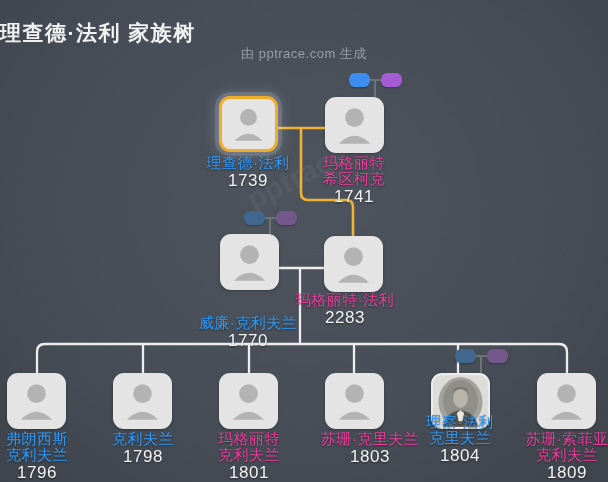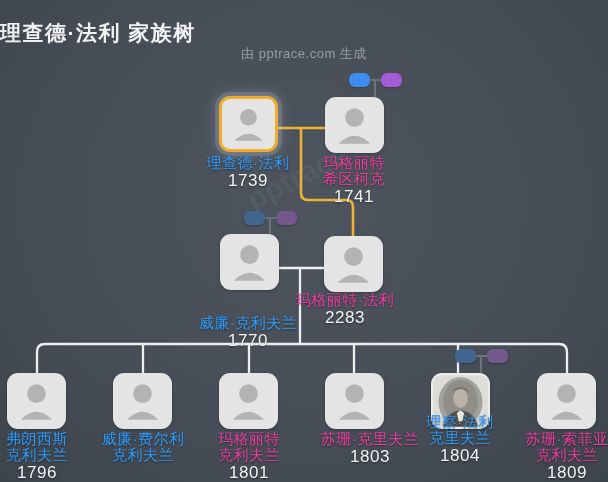--- a/index.html
+++ b/index.html
@@ -187,22 +187,22 @@
         <path d="M14,47 Q30,31 46,47 Z" fill="#b3b3b3"></path>
     </svg>
   </div>
 
   <div class="plabel" style="left:-19px;top:431px;width:112px;">
     <span class="nm male">弗朗西斯</span>
       <span class="nm male">克利夫兰</span>
       <span class="yr">1796</span>
   </div>
   <div class="plabel" style="left:87px;top:431px;width:112px;">
-    <span class="nm male">威廉·费尔利</span>
       <span class="nm male">克利夫兰</span>
+      <span class="yr">1798</span>
   </div>
   <div class="plabel" style="left:193px;top:431px;width:112px;">
     <span class="nm female">玛格丽特</span>
       <span class="nm female">克利夫兰</span>
       <span class="yr">1801</span>
   </div>
   <div class="plabel" style="left:298px;top:431px;width:112px;margin-left:16px;">
     <span class="nm female">苏珊·克里夫兰</span>
       <span class="yr">1803</span>
   </div>

